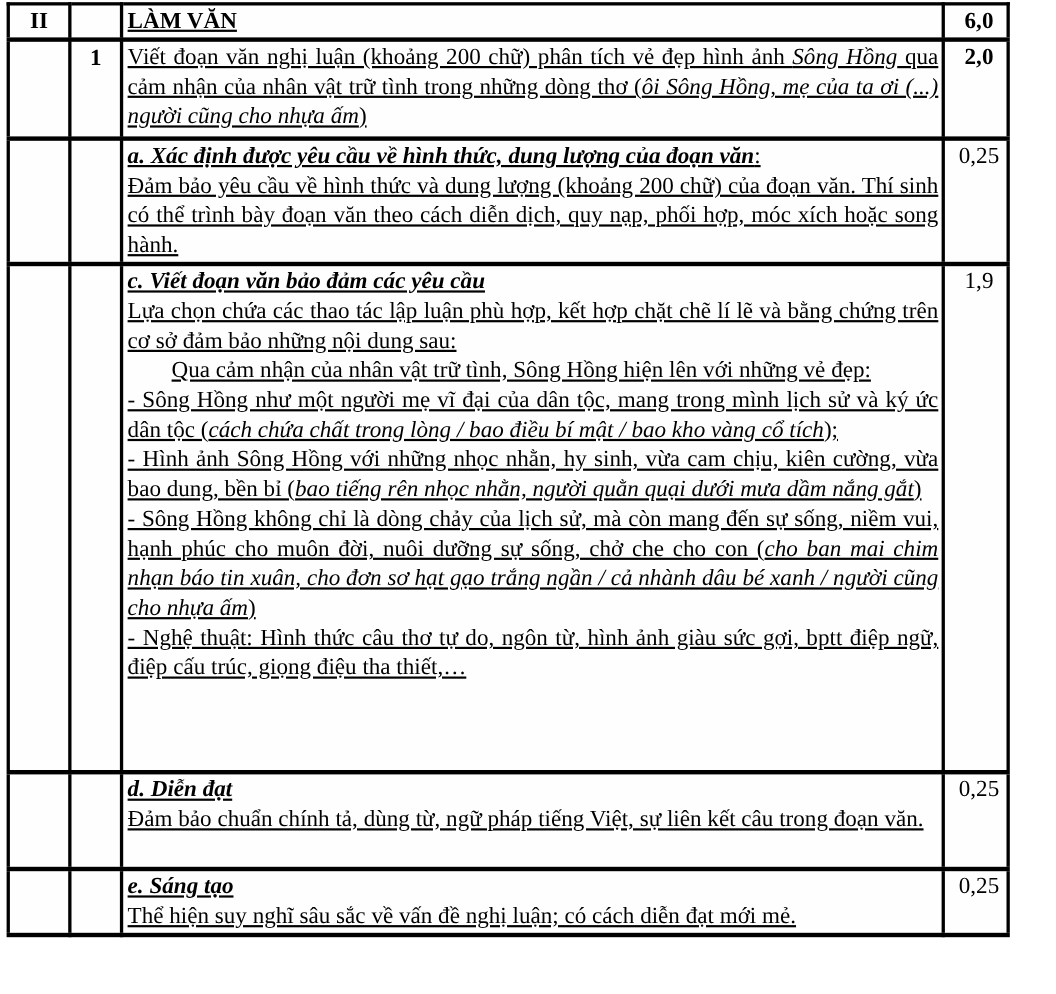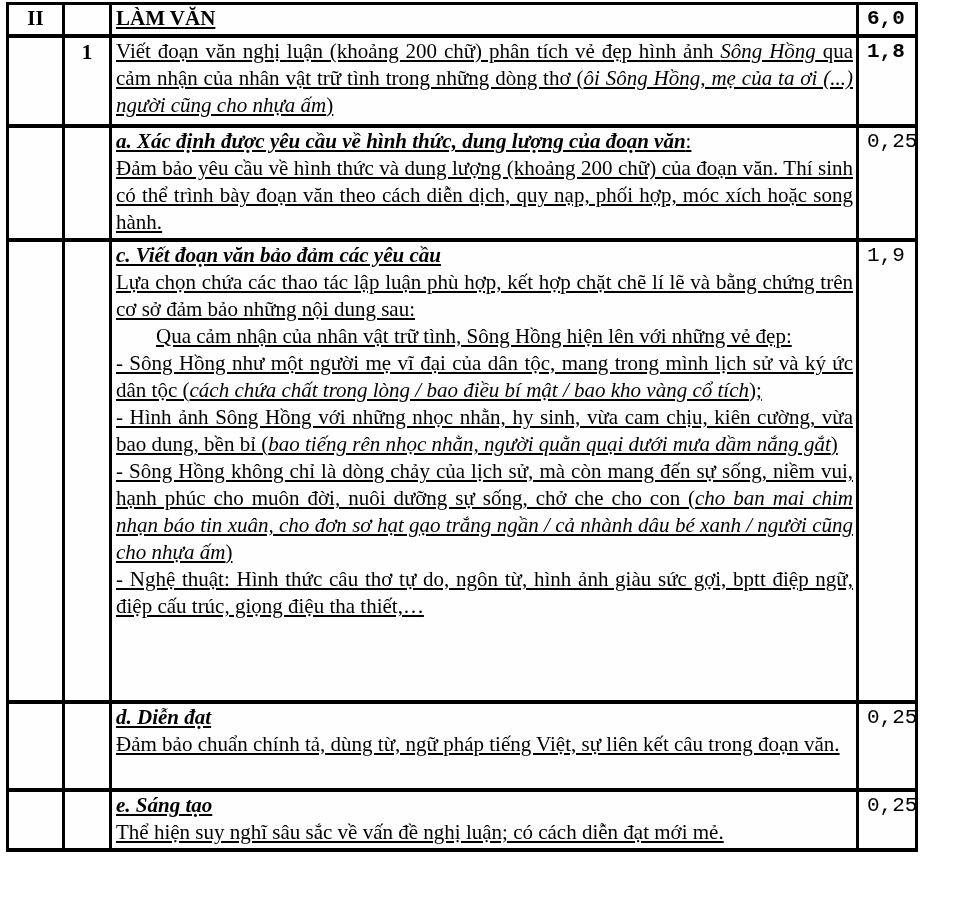--- a/index.html
+++ b/index.html
@@ -44,22 +44,21 @@
   td.col-question {
     text-align: center;
     font-weight: bold;
   }
   td.col-content {
     padding: 0 3px 2px 4px;
     text-align: justify;
   }
   td.col-points {
     padding: 0 2px 0 8px;
-    text-align: left;
-    font-family: Liberation Mono, monospace;
+    text-align: center;
   }
   td.col-points.bold { font-weight: bold; }
 
   td.col-content p { margin: 0; text-decoration: underline; }
   td.col-content p.indent { text-indent: 40px; }
 
   .s-r  { font-style: normal;  font-weight: normal; }
   .s-i  { font-style: italic;  font-weight: normal; }
   .s-b  { font-style: normal;  font-weight: bold; }
   .s-bi { font-style: italic;  font-weight: bold; }
@@ -92,21 +91,21 @@
             <p><span class="s-b">LÀM VĂN</span></p>
           </td>
           <td class="col-points bold">6,0</td>
         </tr>
         <tr class="row-question">
           <td class="col-section"></td>
           <td class="col-question">1</td>
           <td class="col-content">
             <p><span class="s-r">Viết đoạn văn nghị luận (khoảng 200 chữ) phân tích vẻ đẹp hình ảnh </span><span class="s-i">Sông Hồng</span><span class="s-r"> qua cảm nhận của nhân vật trữ tình trong những dòng thơ (</span><span class="s-i">ôi Sông Hồng, mẹ của ta ơi (...) người cũng cho nhựa ấm</span><span class="s-r">)</span></p>
           </td>
-          <td class="col-points bold">1,8</td>
+          <td class="col-points bold">2,0</td>
         </tr>
         <tr class="row-a">
           <td class="col-section"></td>
           <td class="col-question"></td>
           <td class="col-content">
             <p><span class="s-bi">a. Xác định được yêu cầu về hình thức, dung lượng của đoạn văn</span><span class="s-r">:</span></p>
             <p><span class="s-r">Đảm bảo yêu cầu về hình thức và dung lượng (khoảng 200 chữ) của đoạn văn. Thí sinh có thể trình bày đoạn văn theo cách diễn dịch, quy nạp, phối hợp, móc xích hoặc song hành.</span></p>
           </td>
           <td class="col-points">0,25</td>
         </tr>

